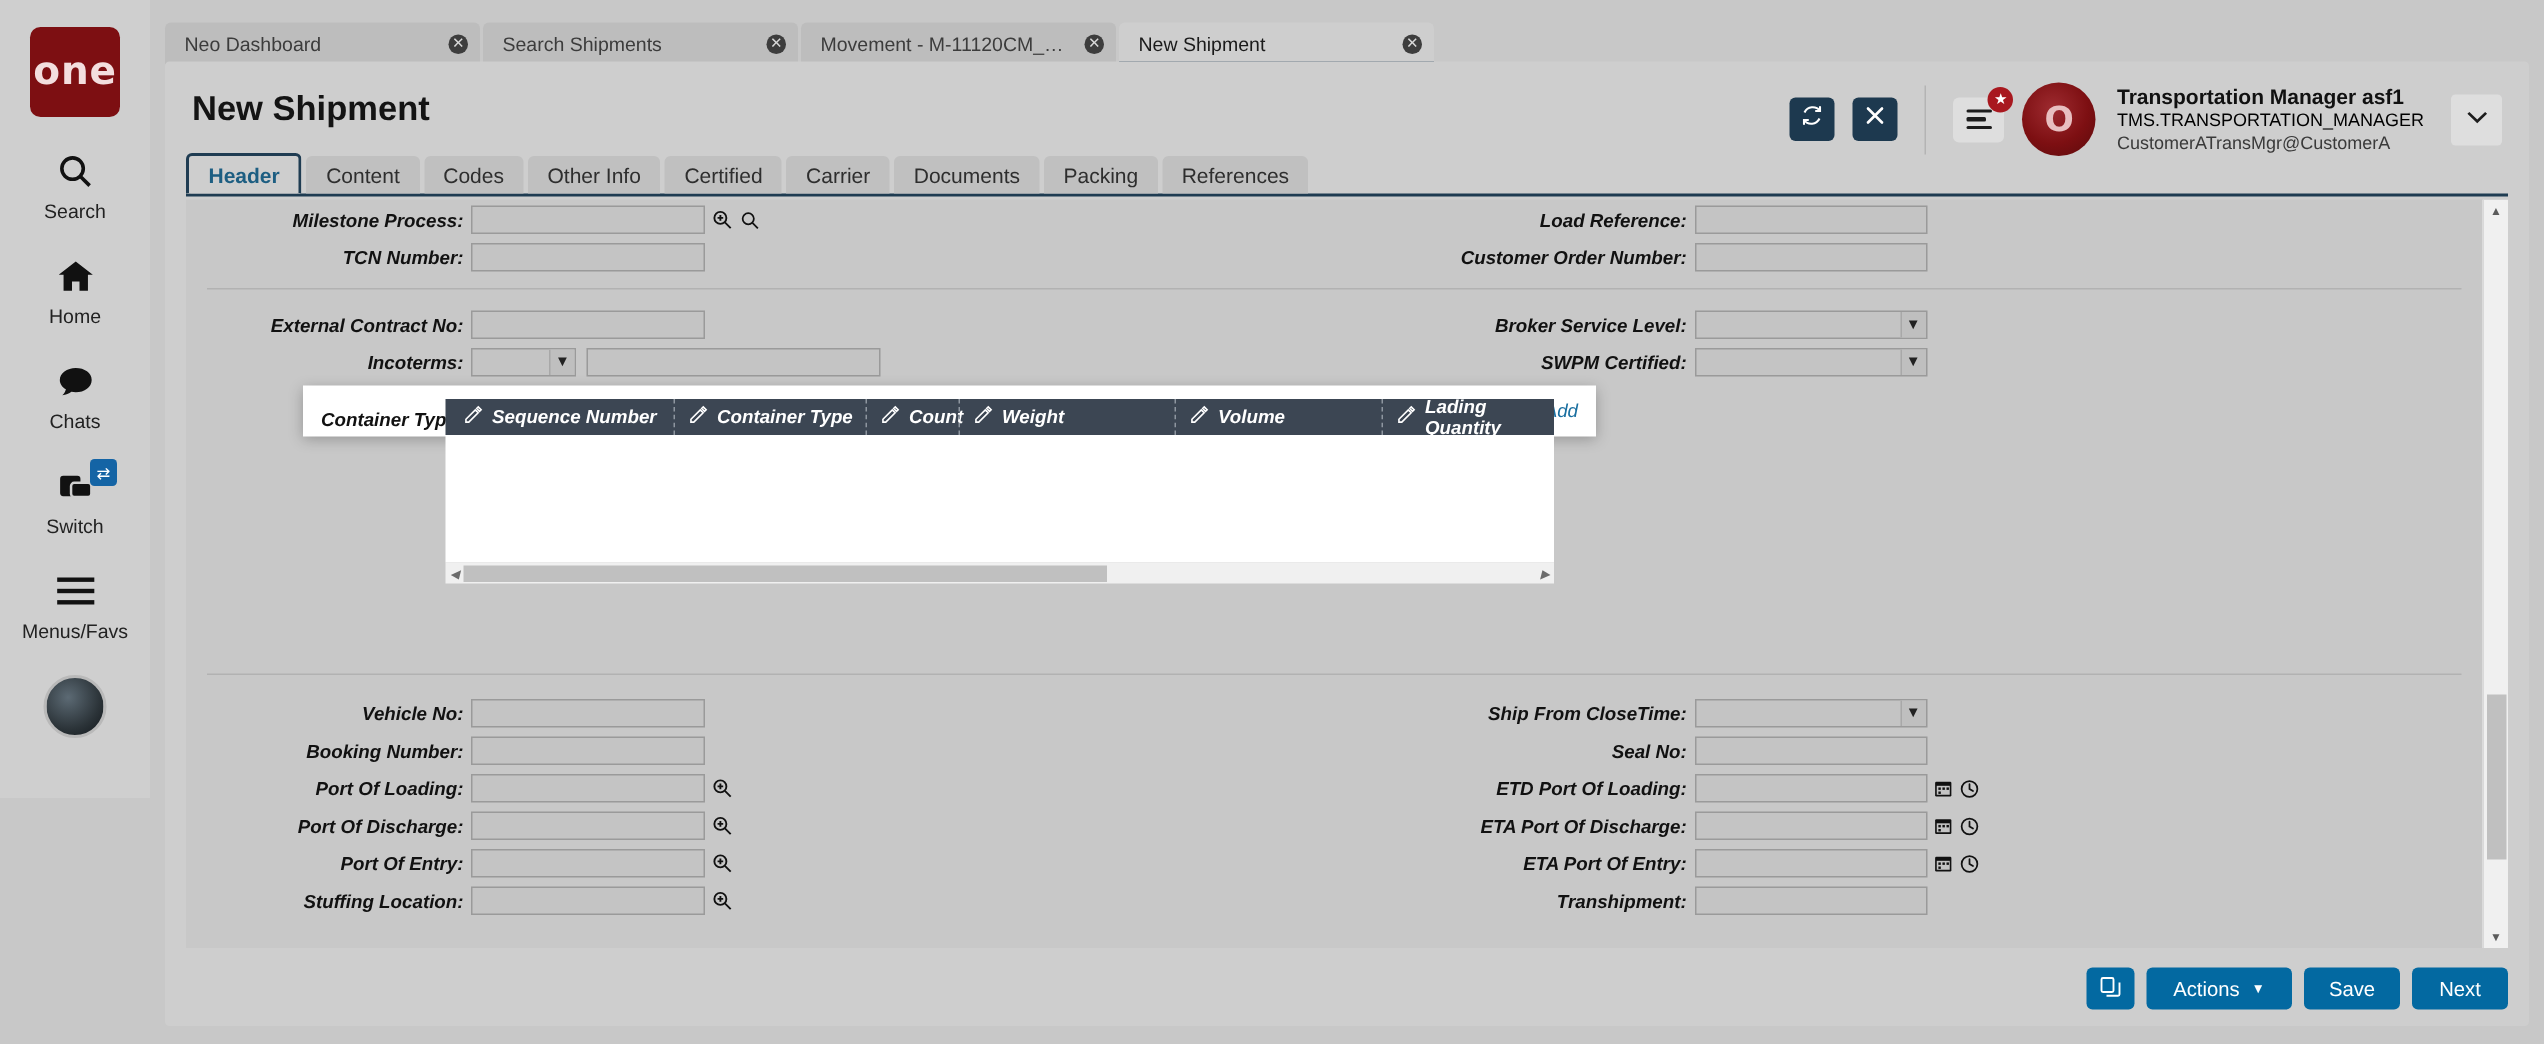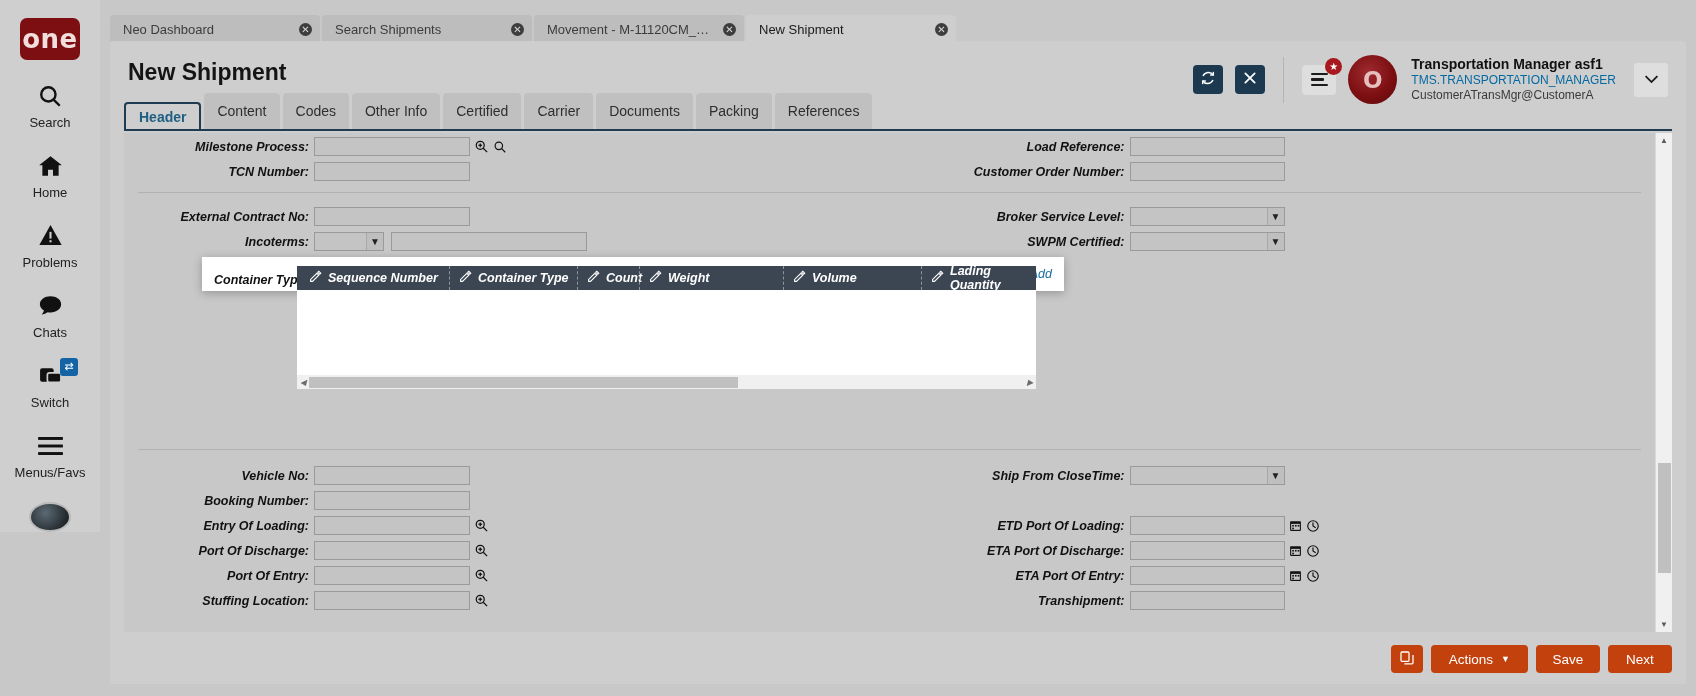--- a/index.html
+++ b/index.html
@@ -107,36 +107,36 @@
   }
   #user-avatar {
     width: 49px; height: 49px; border-radius: 50%;
     background: radial-gradient(circle at 42% 36%, #9e2b30 0%, #7d0f12 55%, #5a0a0c 100%);
     display: flex; align-items: center; justify-content: center;
     color: #e8bfc0; font-size: 23px; font-weight: bold;
     font-family: "DejaVu Sans", sans-serif;
   }
   #user-text { line-height: 1.25; margin-left: 2px; }
   #user-text .u-name { font-size: 14px; font-weight: bold; color: #111; }
-  #user-text .u-role { font-size: 12px; color: #0369a1; }
+  #user-text .u-role { font-size: 12px; color: #000000; }
   #user-text .u-mail { font-size: 12px; color: #3a3a3a; }
   #user-caret {
     width: 34px; height: 34px; background: #dedede; border-radius: 3px;
     display: flex; align-items: center; justify-content: center; cursor: pointer;
     margin-left: 6px;
   }
 
   
   #form-tabs {
     position: absolute; left: 14px; top: 64px; right: 14px; height: 26px;
     display: flex; align-items: flex-end; gap: 3px;
     border-bottom: 2px solid #1f3c52;
   }
   .ftab {
-    height: 36px; padding: 0 13px; background: #c0c0c0;
+    height: 25px; padding: 0 13px; background: #c0c0c0;
     border-radius: 4px 4px 0 0; font-size: 14px; color: #2e2e2e;
     display: flex; align-items: center; cursor: pointer;
   }
   .ftab.active {
     background: #cecece; color: #1d5e82; font-weight: bold;
     border: 2px solid #1f3c52; border-bottom: none; height: 27px;
   }
 
   
   #form-body {
@@ -228,21 +228,21 @@
     position: absolute; left: 2px; width: 13px; top: 330px; height: 110px;
     background: #c0c0c0;
   }
 
   
   #form-footer {
     position: absolute; right: 14px; bottom: 10px; height: 30px;
     display: flex; align-items: center; gap: 8px;
   }
   .fbtn {
-    height: 28px; background: #c2410c; color: #fff; border-radius: 4px;
+    height: 28px; background: #0369a1; color: #fff; border-radius: 4px;
     display: flex; align-items: center; justify-content: center;
     padding: 0 18px; font-size: 13.5px; cursor: pointer;
   }
   .fbtn.icon-only { padding: 0; width: 32px; }
   .fbtn .mini-caret { margin-left: 8px; font-size: 9px; }
 </style>
 </head>
 <body>
 
 <div id="left-rail">
@@ -262,30 +262,20 @@
 
   <div class="rail-item">
     <span class="rail-glyph">
       <svg width="27" height="26" viewBox="0 0 24 24" fill="#111">
         <path d="M12 3L1.5 11.2h3V21h5.2v-5.6h4.6V21h5.2v-9.8h3z"></path>
       </svg>
     </span>
     <span class="rail-label">Home</span>
   </div>
 
-  <div class="rail-item">
-    <span class="rail-glyph">
-      <svg width="25" height="25" viewBox="0 0 24 24" fill="#111">
-        <path d="M12 2L1.3 21h21.4z" fill="#111"></path>
-        <rect x="11" y="8.5" width="2" height="6.5" fill="#cfcfcf"></rect>
-        <rect x="11" y="16.5" width="2" height="2.1" fill="#cfcfcf"></rect>
-      </svg>
-    </span>
-    <span class="rail-label">Problems</span>
-  </div>
 
 
   <div class="rail-item">
     <span class="rail-glyph">
       <svg width="27" height="25" viewBox="0 0 24 24" fill="#111">
         <path d="M12 3.2c-5.6 0-10.2 3.4-10.2 7.6 0 2.4 1.5 4.6 3.9 6-.3 1.3-1.1 2.8-2.3 3.9 2.3-.3 4.4-1.2 5.8-2.3 .9.2 1.9.3 2.8.3 5.6 0 10.2-3.4 10.2-7.9S17.6 3.2 12 3.2z"></path>
       </svg>
     </span>
     <span class="rail-label">Chats</span>
   </div>
@@ -593,25 +583,29 @@
                 <span class="caret">▼</span>
               </span>
             </div>
           </div>
 
           <div class="frow">
             <div class="fcol fcol-left">
               <span class="flabel">Booking Number:</span>
               <span class="finput w-std"></span>
             </div>
-          </div>
-
-          <div class="frow">
-            <div class="fcol fcol-left">
-              <span class="flabel">Entry Of Loading:</span>
+            <div class="fcol fcol-right">
+              <span class="flabel">Seal No:</span>
+              <span class="finput w-wide"></span>
+            </div>
+          </div>
+
+          <div class="frow">
+            <div class="fcol fcol-left">
+              <span class="flabel">Port Of Loading:</span>
               <span class="finput w-std"></span>
               <span class="icon-btn">
                 <svg width="15" height="15" viewBox="0 0 24 24" fill="none" stroke="#111" stroke-width="2">
                   <circle cx="10" cy="10" r="6.4"></circle>
                     <line x1="14.8" y1="14.8" x2="21" y2="21"></line>
                   <line x1="10" y1="7" x2="10" y2="13"></line>
                     <line x1="7" y1="10" x2="13" y2="10"></line>
                 </svg>
               </span>
             </div>

